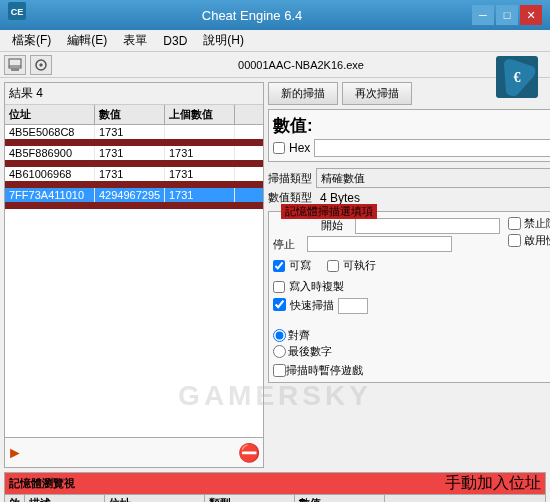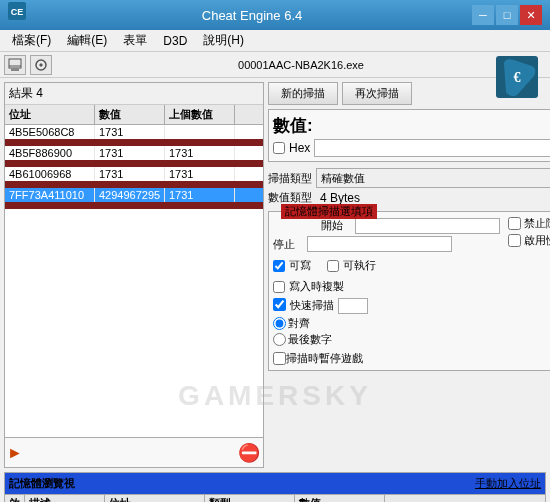--- a/index.html
+++ b/index.html
@@ -348,20 +348,21 @@
       border: 1px solid #aaa;
       font-size: 11px;
       text-align: center;
     }
 
     .radio-group {
       display: flex;
       flex-direction: column;
       gap: 1px;
       font-size: 11px;
+      margin-top: 12px;
     }
     .radio-row {
       display: flex;
       align-items: center;
       gap: 2px;
     }
 
     .pause-checkbox-row {
       display: flex;
       align-items: center;
@@ -373,35 +374,34 @@
     
     .bottom-panel {
       height: 120px;
       border: 1px solid #aaa;
       background: white;
       margin: 0 4px 4px 4px;
       overflow: hidden;
     }
 
     .bottom-header {
-      background: #1d4ed8;
+      background: #ef4444;
       border-bottom: 1px solid #aaa;
       display: flex;
       align-items: center;
       height: 22px;
       padding: 0 4px;
     }
     .bottom-header-left {
       font-size: 11px;
       font-weight: bold;
     }
     .bottom-header-right {
       margin-left: auto;
-      font-size: 11px;
-      text-decoration: underline;
+      font-size: 16px;
     }
 
     .bottom-table-header {
       display: grid;
       grid-template-columns: 20px 80px 100px 90px 90px;
       background: #e8e8e8;
       border-bottom: 1px solid #aaa;
     }
     .bottom-table-header-cell {
       padding: 1px 4px;

